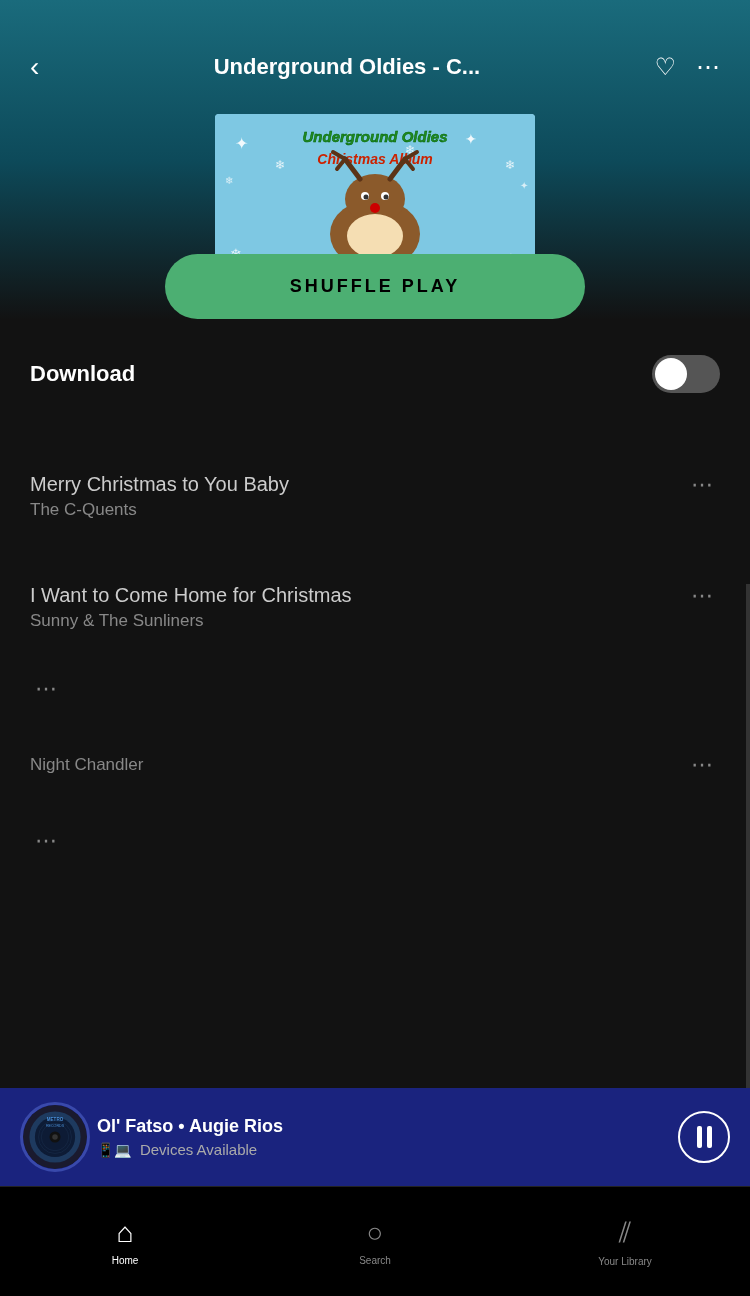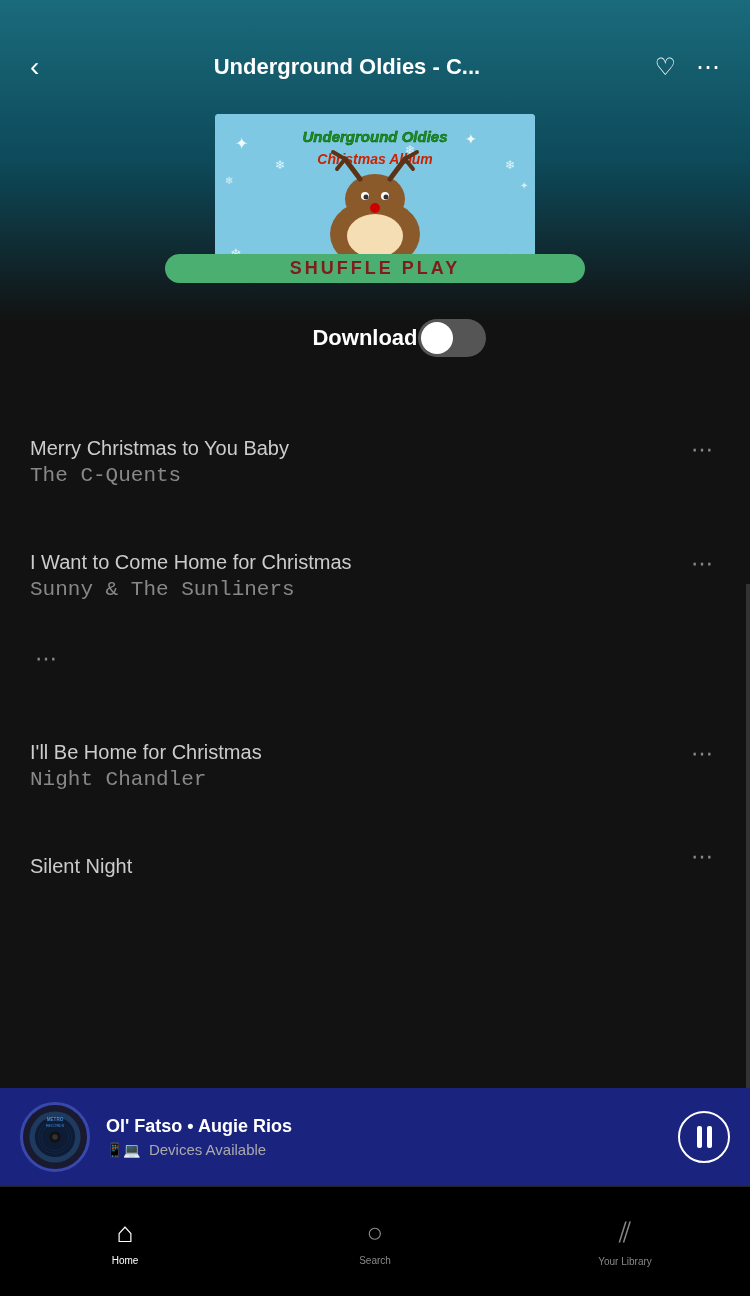--- a/index.html
+++ b/index.html
@@ -95,40 +95,39 @@
     .shuffle-btn {
       position: relative;
       z-index: 10;
       display: flex;
       justify-content: center;
       margin-top: -20px;
     }
 
     .shuffle-btn button {
       background: #4caf72;
-      color: #7f1d1d;
+      color: #000000;
       border: none;
       border-radius: 50px;
-      padding: 4px 120px;
+      padding: 22px 120px;
       font-size: 18px;
       font-weight: 700;
       letter-spacing: 3px;
       cursor: pointer;
       width: 420px;
     }
 
     
     .download-row {
       position: relative;
       z-index: 10;
       display: flex;
       align-items: center;
-      justify-content: center;
-      padding: 36px 22px;
-      margin-left: 48px;
+      justify-content: space-between;
+      padding: 36px 30px;
     }
 
     .download-label {
       font-size: 22px;
       font-weight: 700;
       color: #fff;
     }
 
     
     .toggle-switch {
@@ -174,23 +173,22 @@
       margin-bottom: 4px;
       margin-top: 24px;
     }
 
     .song-title.active {
       color: #fff;
       font-weight: 700;
     }
 
     .song-artist {
-      font-size: 21px;
+      font-size: 17px;
       color: #888;
-      font-family: Liberation Mono, monospace;
     }
 
     .song-more {
       font-size: 22px;
       color: #888;
       cursor: pointer;
       padding: 5px;
       letter-spacing: 2px;
     }
 
@@ -216,21 +214,21 @@
       flex-shrink: 0;
       position: relative;
       overflow: hidden;
       display: flex;
       align-items: center;
       justify-content: center;
     }
 
     .now-playing-info {
       flex: 1;
-      margin-left: 16px;
+      margin-left: 7px;
     }
 
     .now-playing-title {
       font-size: 18px;
       font-weight: 600;
       color: #fff;
     }
 
     .now-playing-sub {
       font-size: 15px;
@@ -420,31 +418,26 @@
     </div>
     <span class="song-more">⋯</span>
   </div>
 
   <div class="song-item">
     <span class="song-more">⋯</span>
   </div>
 
   <div class="song-item">
     <div class="song-info">
-      <div class="song-title">I'll Be Home for Christmas</div>
       <div class="song-artist">Night Chandler</div>
     </div>
     <span class="song-more">⋯</span>
   </div>
 
   <div class="song-item">
-    <div class="song-info">
-      <div class="song-title">Silent Night</div>
-      <div class="song-artist"></div>
-    </div>
     <span class="song-more">⋯</span>
   </div>
 
 </div>
 
 <div class="scroll-indicator">
   <div class="scroll-thumb"></div>
 </div>
 
 <div class="now-playing">

